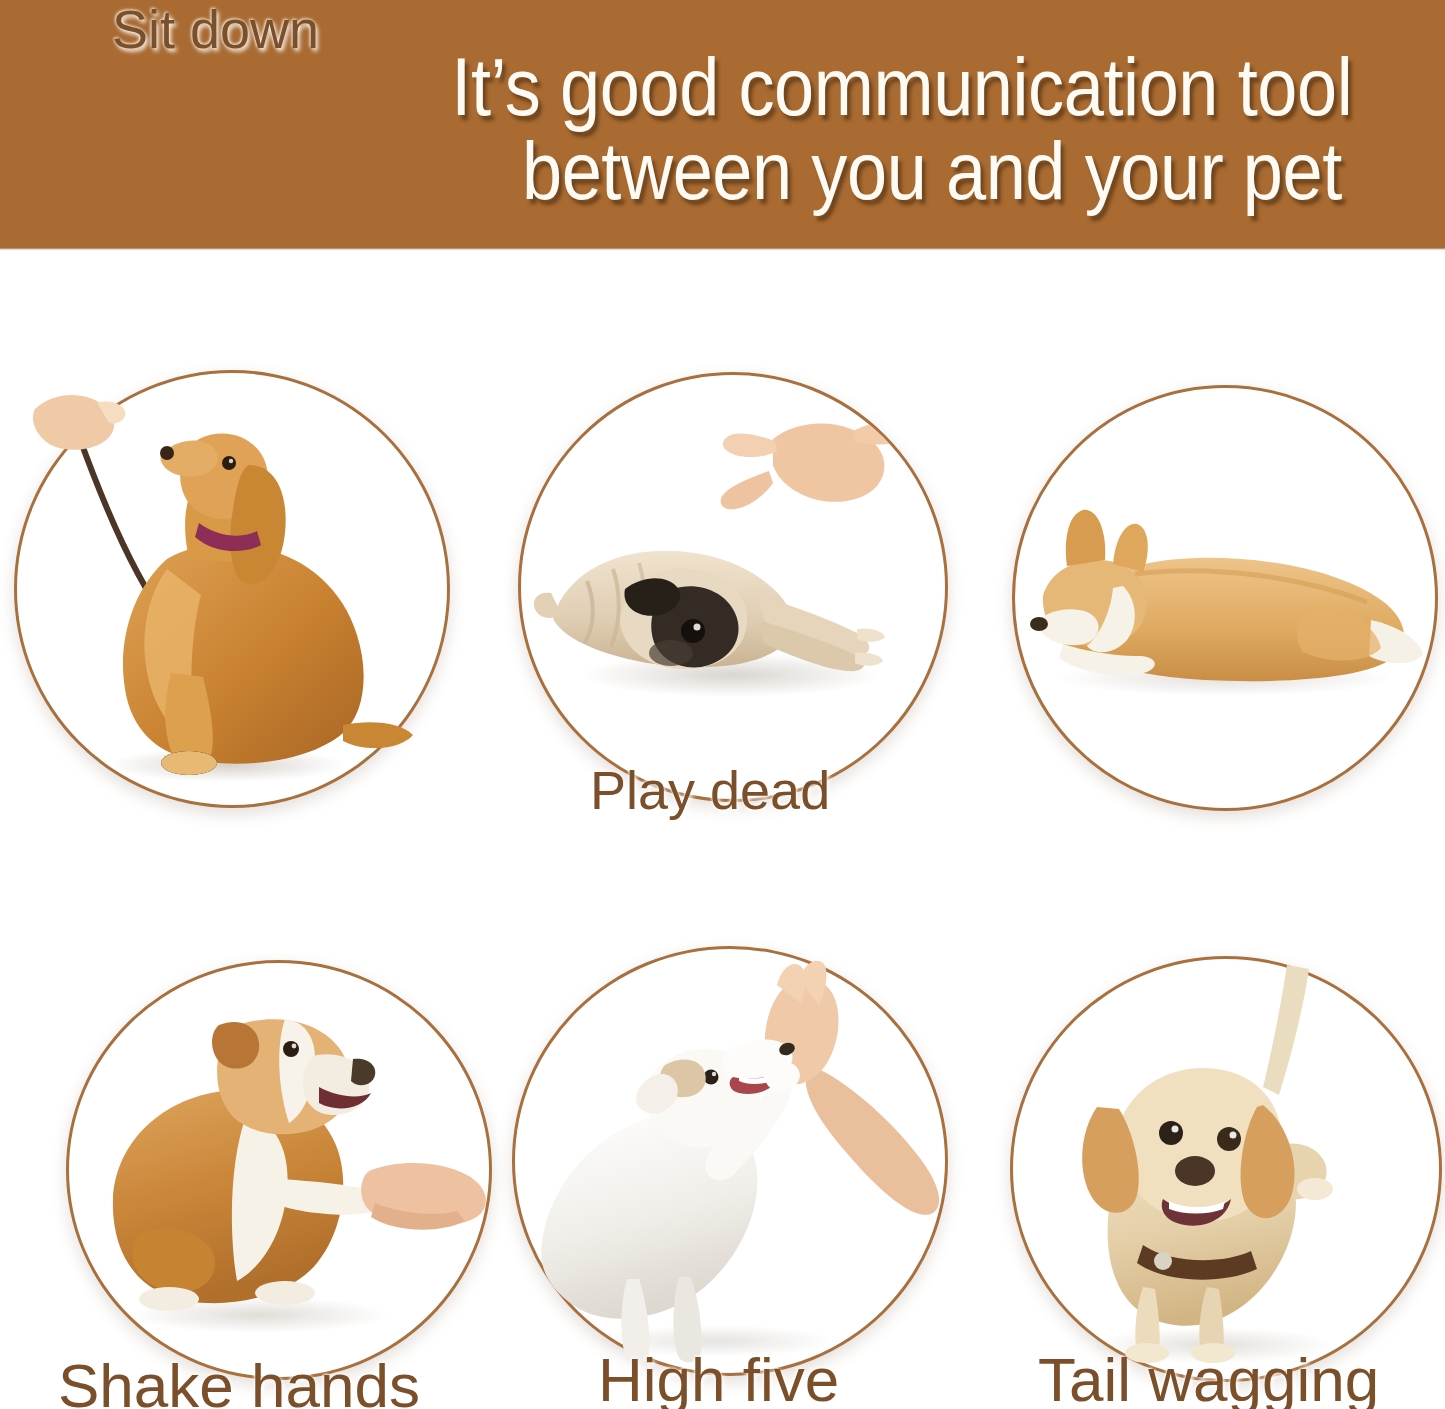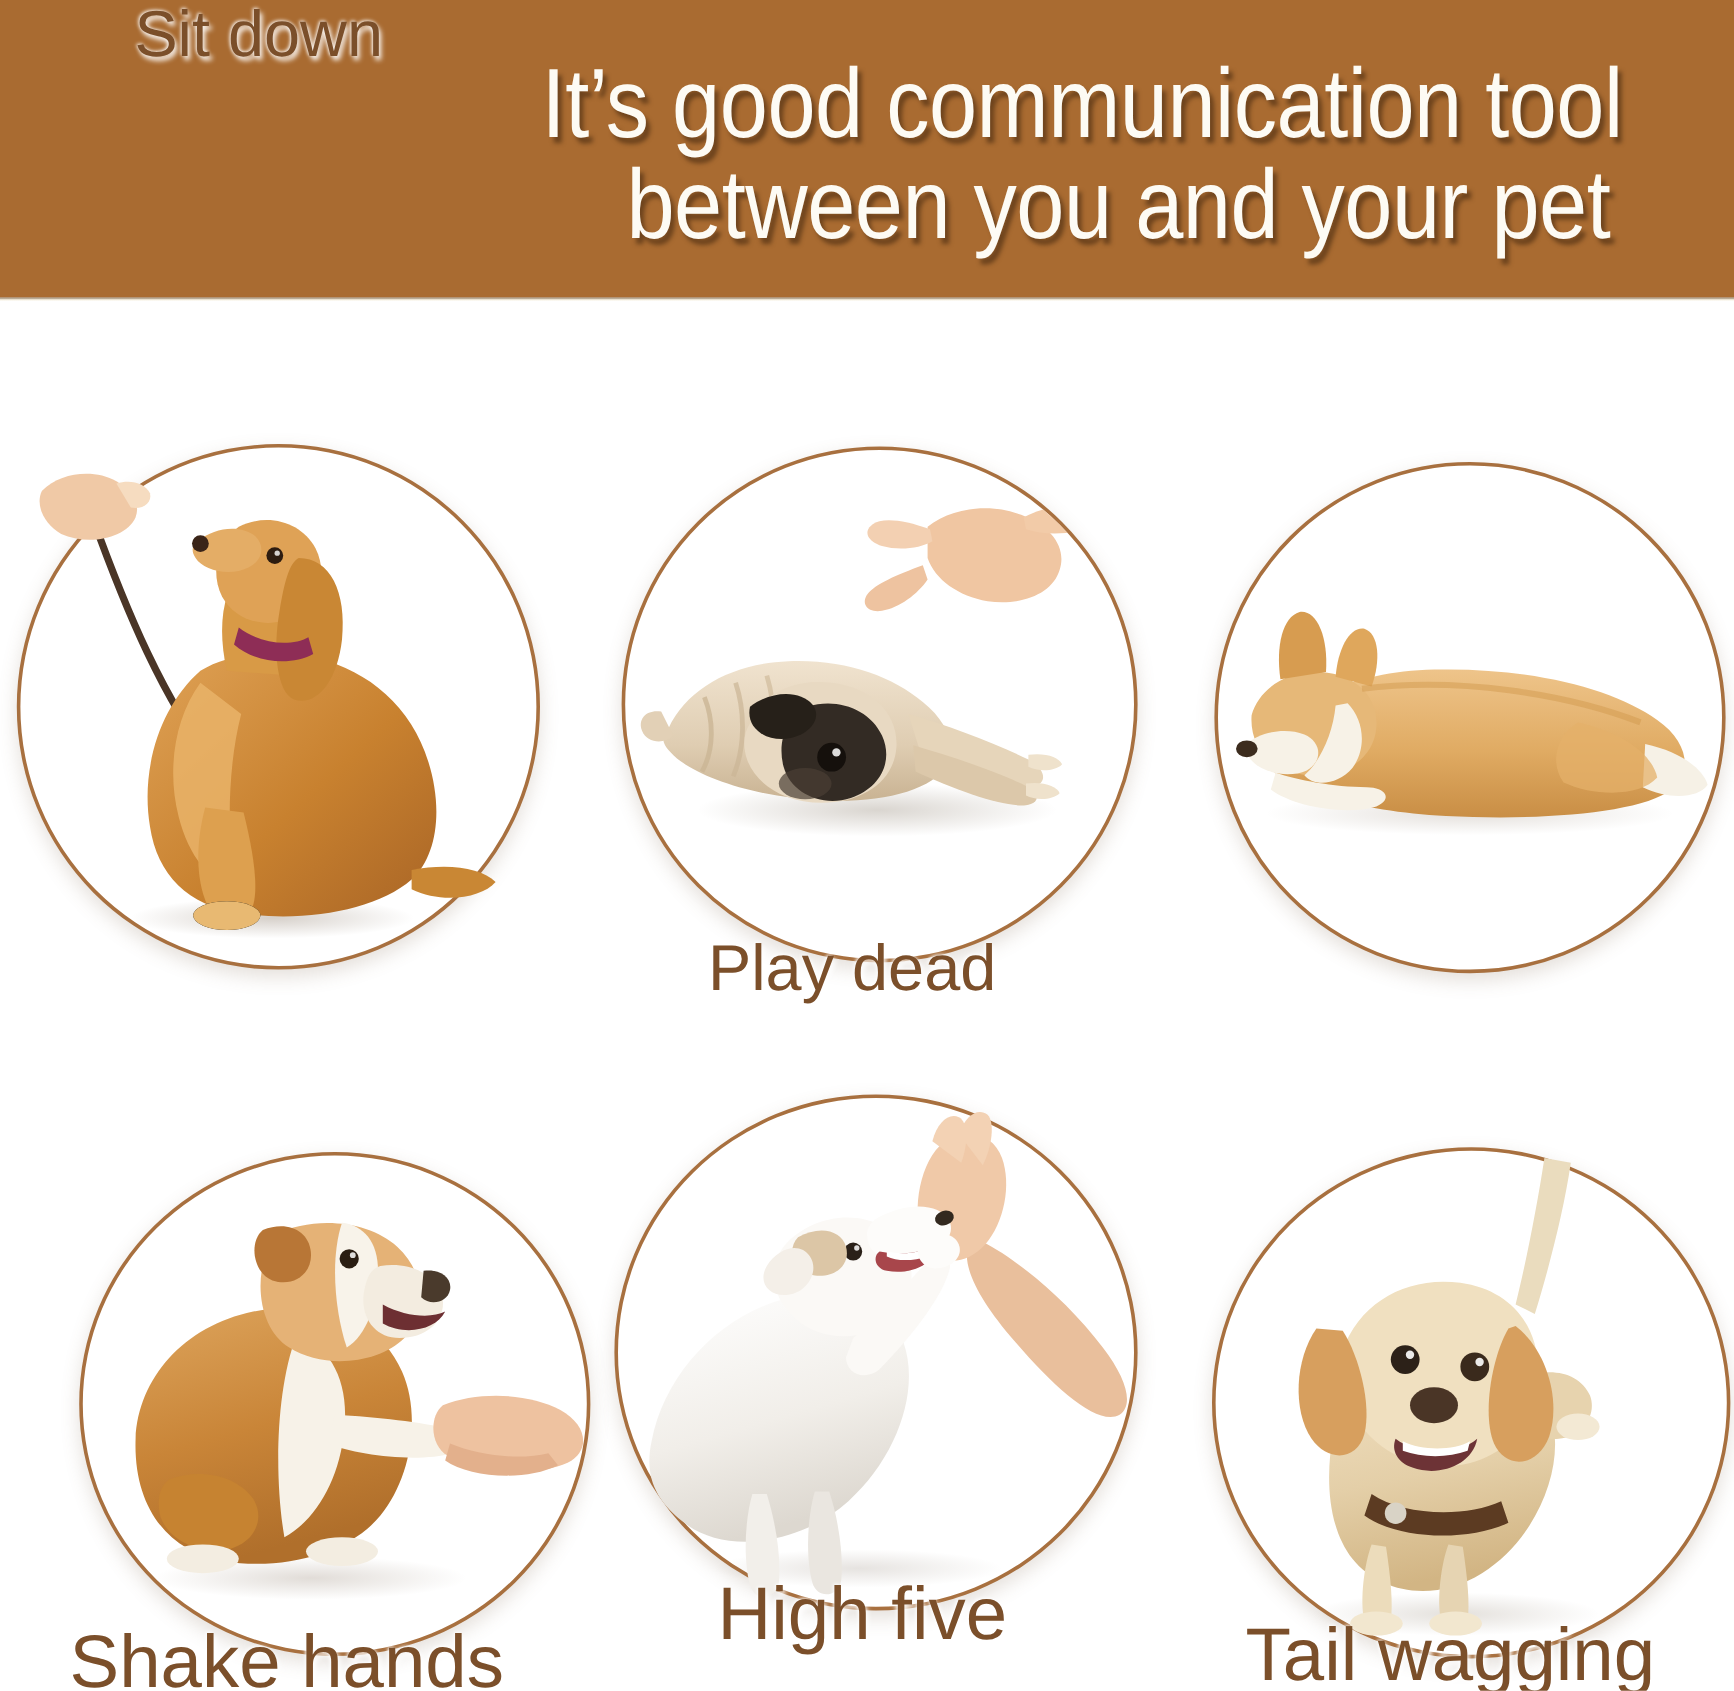--- a/index.html
+++ b/index.html
@@ -224,21 +224,21 @@
                    C 118 244, 100 232, 104 214 Z" fill="#262019"></path>
 
           <circle cx="172" cy="256" r="12" fill="#15100c"></circle>
           <circle cx="176" cy="252" r="3.5" fill="#ffffff" opacity="0.85"></circle>
 
           <ellipse cx="150" cy="278" rx="22" ry="13" fill="#4a3f34" opacity="0.7"></ellipse>
         </svg>
       </div>
     </div>
   </div>
-  <div class="caption cap-top" style="position:absolute; left:72px; top:404px;">Play dead</div>
+  <div class="caption cap-top" style="position:absolute; left:72px; top:387px;">Play dead</div>
 </div>
 
 <div class="card" style="left:1012px; top:385px; width:440px; height:470px;">
   <div class="ring-wrap" style="left:0; top:0; width:420px; height:420px;">
     <div class="photo-clip photo-wide">
       <div class="art">
         <svg viewBox="0 0 420 420" preserveAspectRatio="none" style="overflow:visible">
           <defs>
             <linearGradient id="g-corgi" x1="0" y1="0" x2="0" y2="1">
               <stop offset="0%" stop-color="#eec48a"></stop>
@@ -341,21 +341,21 @@
 
           <ellipse cx="100" cy="336" rx="30" ry="12" fill="#f3ede1"></ellipse>
           <ellipse cx="216" cy="330" rx="30" ry="12" fill="#f3ede1"></ellipse>
         </svg>
       </div>
     </div>
   </div>
   <div class="caption cap-bottom" style="position:absolute; left:-8px; top:390px;">Shake hands</div>
 </div>
 
-<div class="card" style="left:512px; top:912px; width:440px; height:460px;">
+<div class="card" style="left:512px; top:946px; width:440px; height:460px;">
   <div class="ring-wrap" style="left:0; top:0; width:430px; height:424px;">
     <div class="photo-clip photo-wide">
       <div class="art">
         <svg viewBox="0 0 430 424" preserveAspectRatio="none" style="overflow:visible">
           <defs>
             <linearGradient id="g-white" x1="0" y1="0" x2="0.3" y2="1">
               <stop offset="0%" stop-color="#ffffff"></stop>
               <stop offset="60%" stop-color="#f1eee9"></stop>
               <stop offset="100%" stop-color="#ddd8d0"></stop>
             </linearGradient>

